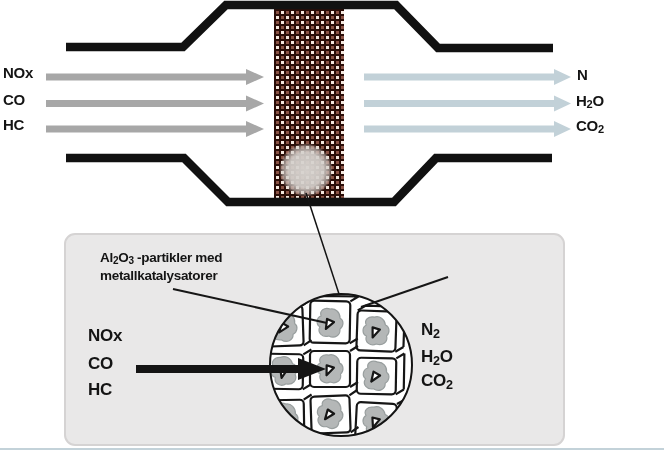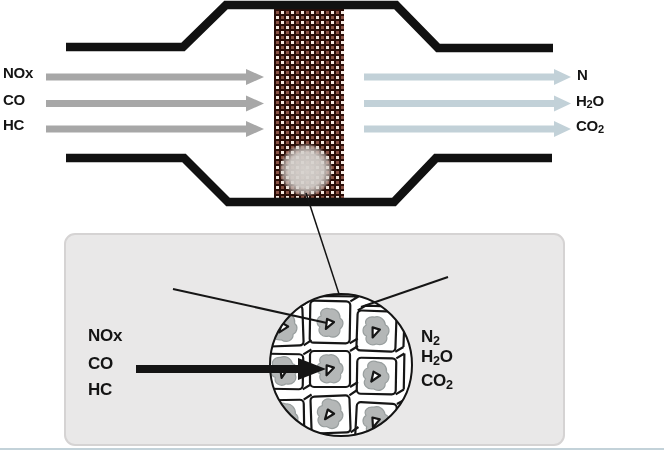--- a/index.html
+++ b/index.html
@@ -144,23 +144,27 @@
   </svg>
 
   <div class="lbl lbl-top" style="left:3px;top:65px">NOx</div>
   <div class="lbl lbl-top" style="left:3px;top:92px">CO</div>
   <div class="lbl lbl-top" style="left:3px;top:117px">HC</div>
 
   <div class="lbl lbl-top" style="left:577px;top:67px">N</div>
   <div class="lbl lbl-top" style="left:576px;top:93px">H<sub>2</sub>O</div>
   <div class="lbl lbl-top" style="left:576px;top:118px">CO<sub>2</sub></div>
 
+  <div class="lbl lbl-note" style="left:100px;top:250px">
+    <div>Al<sub>2</sub>O<sub>3</sub> -partikler med</div>
+    <div>metallkatalysatorer</div>
+  </div>
 
   <div class="lbl lbl-panel" style="left:88px;top:327px">NOx</div>
   <div class="lbl lbl-panel" style="left:88px;top:355px">CO</div>
   <div class="lbl lbl-panel" style="left:88px;top:381px">HC</div>
 
-  <div class="lbl lbl-panel" style="left:421px;top:328px">N<sub>2</sub></div>
+  <div class="lbl lbl-panel" style="left:421px;top:321px">N<sub>2</sub></div>
   <div class="lbl lbl-panel" style="left:421px;top:348px">H<sub>2</sub>O</div>
   <div class="lbl lbl-panel" style="left:421px;top:372px">CO<sub>2</sub></div>
 
   <div class="bottom-rule"></div>
 </div>
 
 </body></html>

